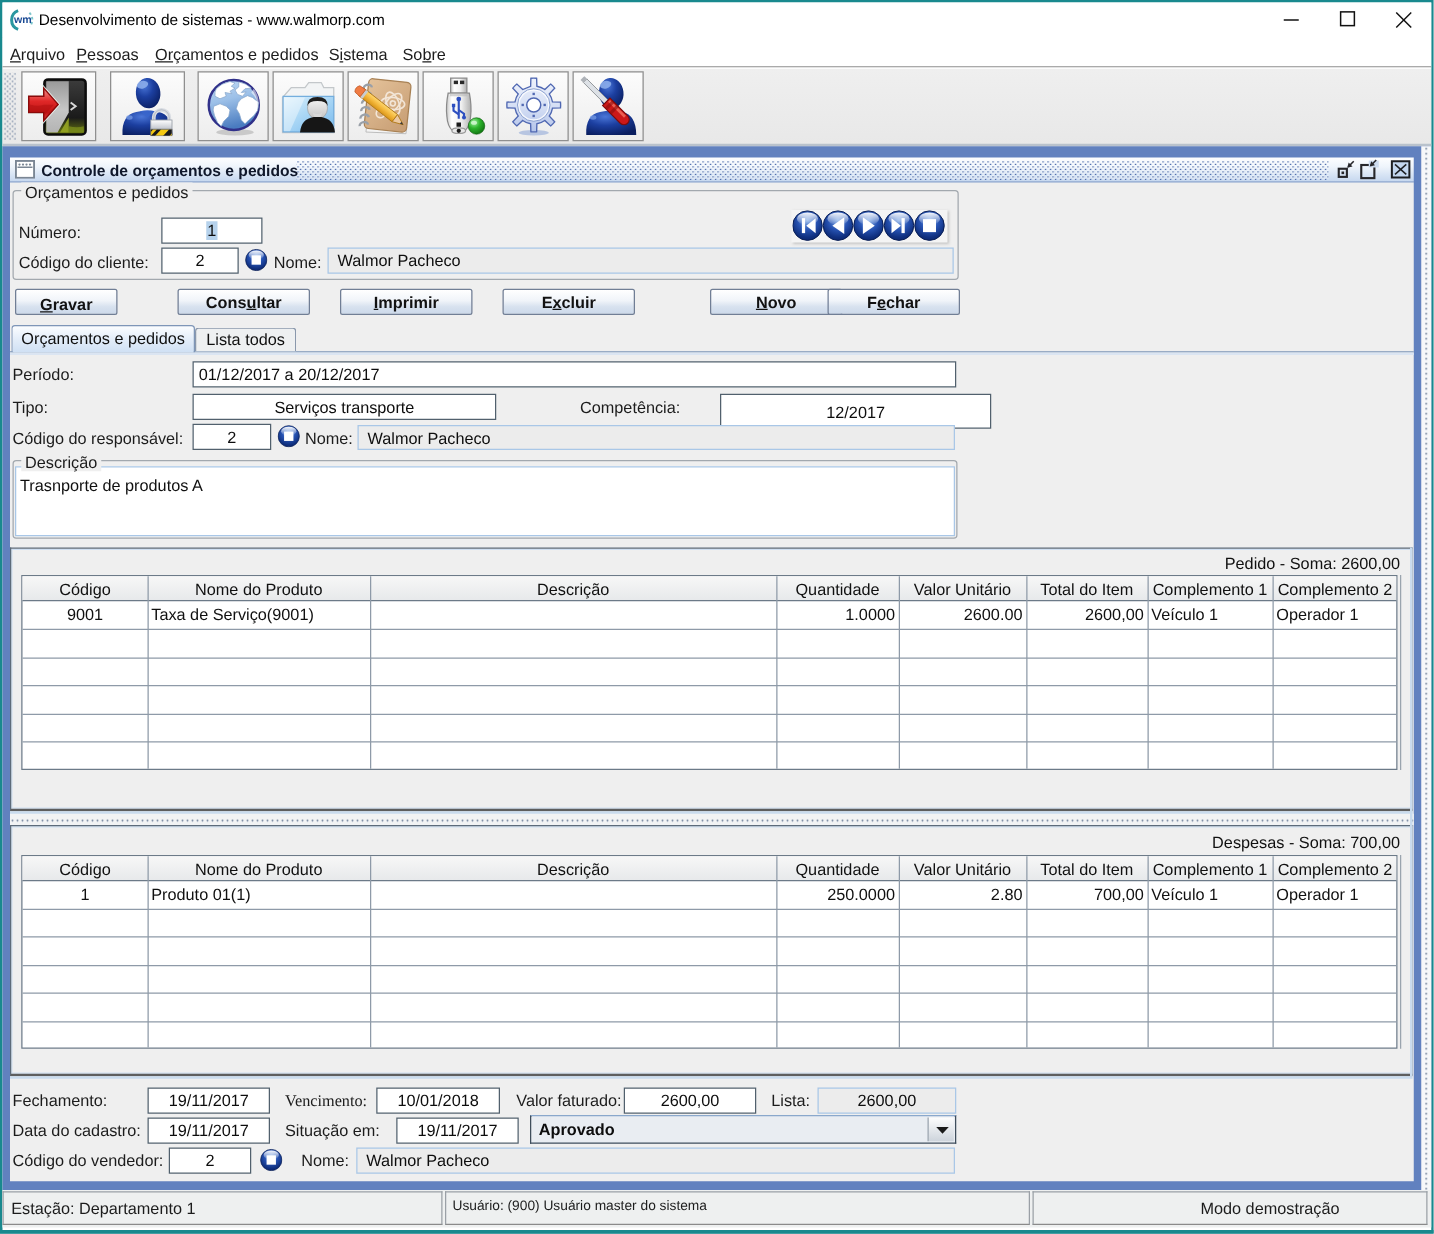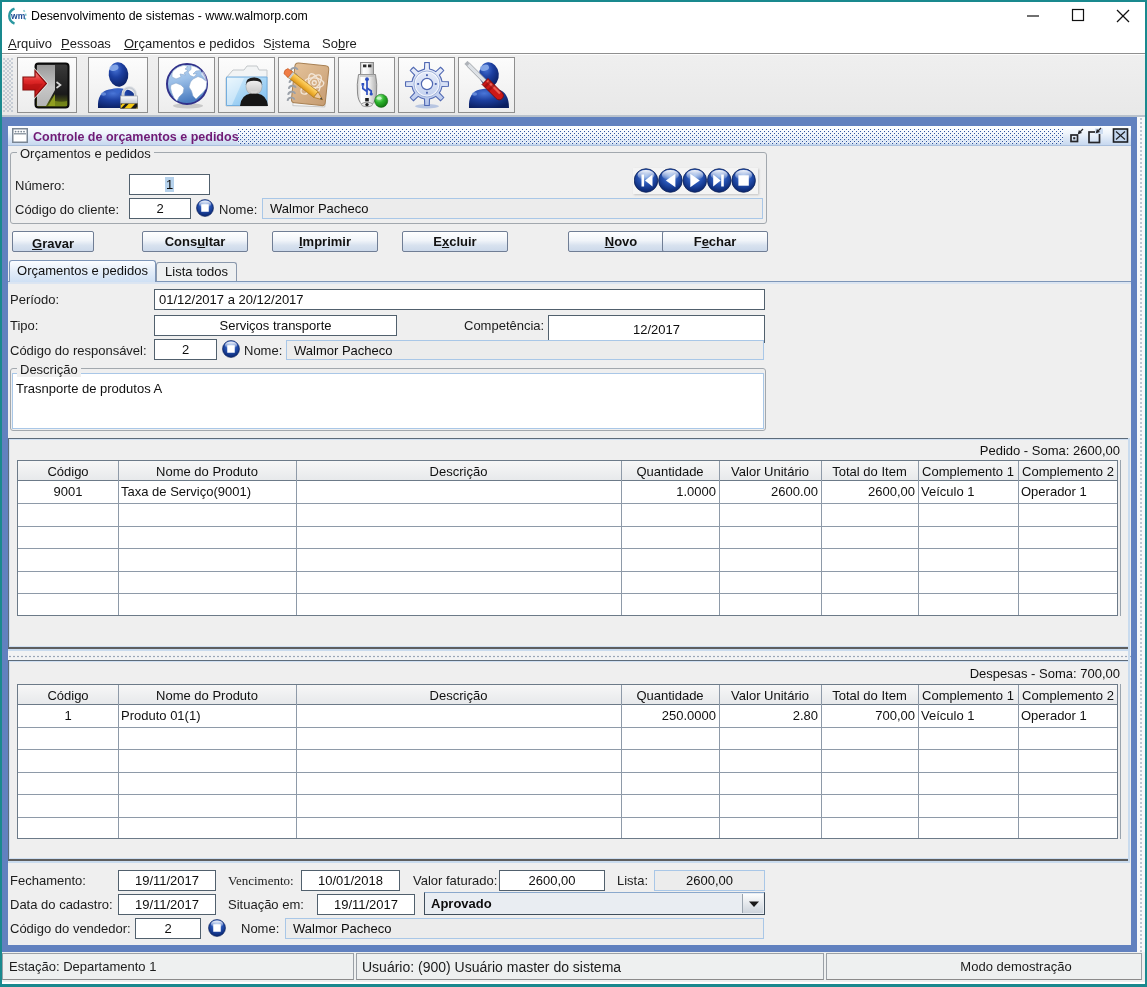--- a/index.html
+++ b/index.html
@@ -283,21 +283,21 @@
 </svg>
 <svg class="a" style="left:12px;top:128px;" width="16" height="15" viewBox="0 0 16 15">
  <rect x="0.75" y="0.75" width="14.5" height="13.5" fill="#ffffff" stroke="#7a8694" stroke-width="1.5"></rect>
  <rect x="2" y="2" width="12" height="3.4" fill="#ffffff"></rect>
  <circle cx="3.6" cy="3.6" r="0.9" fill="#7a8694"></circle>
     <circle cx="6.4" cy="3.6" r="0.9" fill="#7a8694"></circle>
  <circle cx="9.2" cy="3.6" r="0.9" fill="#7a8694"></circle>
     <circle cx="12" cy="3.6" r="0.9" fill="#7a8694"></circle>
  <line x1="2" y1="5.8" x2="14" y2="5.8" stroke="#7a8694" stroke-width="1.2"></line>
 </svg>
-<div class="lbl" style="left:33px;top:130px;font-weight:bold;font-size:12.5px;color:#701a75;">Controle de orçamentos e pedidos</div>
+<div class="lbl" style="left:33px;top:130px;font-weight:bold;font-size:12.5px;color:#0f172a;">Controle de orçamentos e pedidos</div>
 <svg class="a" style="left:1066px;top:126px;" width="66" height="19" viewBox="0 0 66 19">
  <rect x="5" y="9" width="6.5" height="6.5" fill="none" stroke="#26262a" stroke-width="1.7"></rect>
  <rect x="7.2" y="11.2" width="2.1" height="2.1" fill="#26262a"></rect>
  <line x1="12.5" y1="7.5" x2="17" y2="3" stroke="#26262a" stroke-width="1.2"></line>
  <path d="M11.8 8.2 l4.2 -1.1 -3.1 -3.1 z" fill="#26262a"></path>
  <rect x="23" y="6" width="10.5" height="10.5" fill="none" stroke="#26262a" stroke-width="1.7"></rect>
  <rect x="29" y="2.5" width="8" height="5.5" fill="#cddcf0"></rect>
  <line x1="30.5" y1="6.5" x2="35" y2="2" stroke="#26262a" stroke-width="1.2"></line>
  <path d="M29.8 7.2 l4.2 -1.1 -3.1 -3.1 z" fill="#26262a"></path>
  <rect x="47.5" y="3" width="14" height="13" fill="#c3d6ee" stroke="#1c1e22" stroke-width="1.6"></rect>
@@ -398,21 +398,21 @@
 <div class="a" style="left:156px;top:262px;width:81px;height:19px;background:#eef0f1;border:1px solid #8a98ac;border-bottom:none;border-radius:3px 3px 0 0;box-sizing:border-box;"></div>
 <div class="cell" style="left:156px;top:264px;width:81px;text-align:center;">Lista todos</div>
 <div class="a" style="left:9px;top:260px;width:147px;height:22px;background:linear-gradient(180deg,#fbfdff,#e3edf9 50%,#cfe0f4);border:1px solid #7e96b8;border-bottom:none;border-radius:3px 3px 0 0;box-sizing:border-box;"></div>
 <div class="cell" style="left:9px;top:263px;width:147px;text-align:center;">Orçamentos e pedidos</div>
 
 <div class="lbl" style="left:10px;top:292px;">Período:</div>
 <div class="inp l" style="left:154px;top:289px;width:611px;height:21px;">01/12/2017 a 20/12/2017</div>
 <div class="lbl" style="left:10px;top:318px;">Tipo:</div>
 <div class="inp c" style="left:154px;top:315px;width:243px;height:21px;">Serviços transporte</div>
 <div class="lbl" style="left:464px;top:318px;">Competência:</div>
-<div class="inp c" style="left:548px;top:315px;width:217px;height:28px;">12/2017</div>
+<div class="inp c" style="left:576px;top:315px;width:217px;height:28px;">12/2017</div>
 <div class="lbl" style="left:10px;top:343px;">Código do responsável:</div>
 <div class="inp c" style="left:154px;top:339px;width:63px;height:21px;">2</div>
 <svg class="a" style="left:222px;top:340px;" width="18" height="18" viewBox="0 0 24 25">
  <circle cx="12" cy="12.5" r="11.8" fill="url(#orb)" stroke="#0a1f55" stroke-width="0.8"></circle>
  <ellipse cx="12" cy="7" rx="8.5" ry="5" fill="url(#orbshine)"></ellipse>
  <rect x="6.8" y="7.3" width="10.4" height="10.4" fill="#fff"></rect>
 </svg>
 <div class="lbl" style="left:244px;top:343px;">Nome:</div>
 <div class="ro" style="left:286px;top:340px;width:478px;height:20px;">Walmor Pacheco</div>
 
@@ -517,15 +517,15 @@
  <rect x="6.8" y="7.3" width="10.4" height="10.4" fill="#fff"></rect>
 </svg>
 <div class="lbl" style="left:241px;top:921px;">Nome:</div>
 <div class="ro" style="left:285px;top:918px;width:479px;height:21px;">Walmor Pacheco</div>
 
 <div class="a" style="left:2px;top:952px;width:1143px;height:30px;background:#eef0f0;"></div>
 <div class="a" style="left:2px;top:953px;width:352px;height:27px;border:1px solid #9aa0a6;border-bottom-color:#8a8a8a;box-sizing:border-box;background:#eef0f0;"></div>
 <div class="a" style="left:356px;top:953px;width:468px;height:27px;border:1px solid #9aa0a6;border-bottom-color:#8a8a8a;box-sizing:border-box;background:#eef0f0;"></div>
 <div class="a" style="left:826px;top:953px;width:316px;height:27px;border:1px solid #9aa0a6;border-bottom-color:#8a8a8a;box-sizing:border-box;background:#eef0f0;"></div>
 <div class="lbl" style="left:9px;top:959px;font-size:13px;">Estação: Departamento 1</div>
-<div class="lbl" style="left:362px;top:959px;font-size:14px;">Usuário: (900) Usuário master do sistema</div>
+<div class="lbl" style="left:362px;top:959px;font-size:11px;">Usuário: (900) Usuário master do sistema</div>
 <div class="lbl" style="left:826px;top:959px;width:380px;text-align:center;">Modo demostração</div>
 <div class="a" style="left:0;top:984px;width:1147px;height:3px;background:#19898e;"></div>
 
 </body></html>

